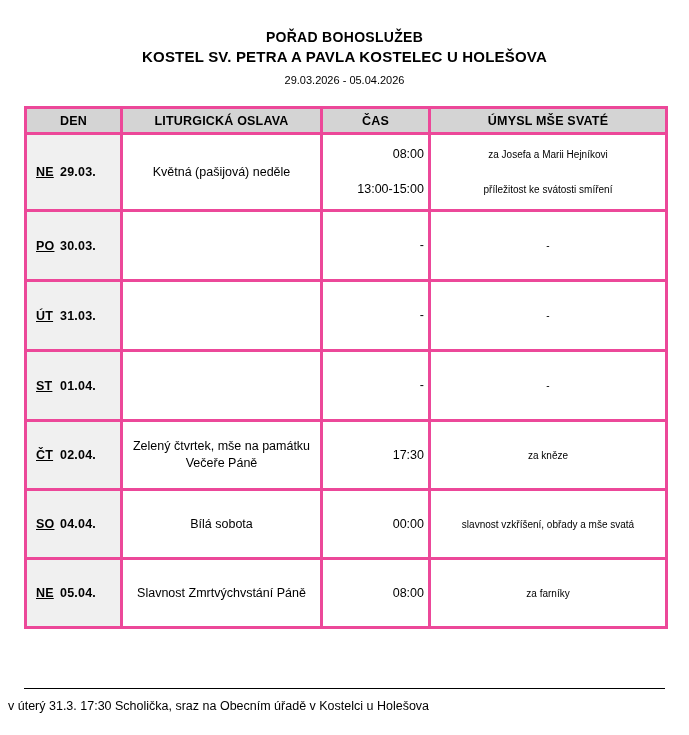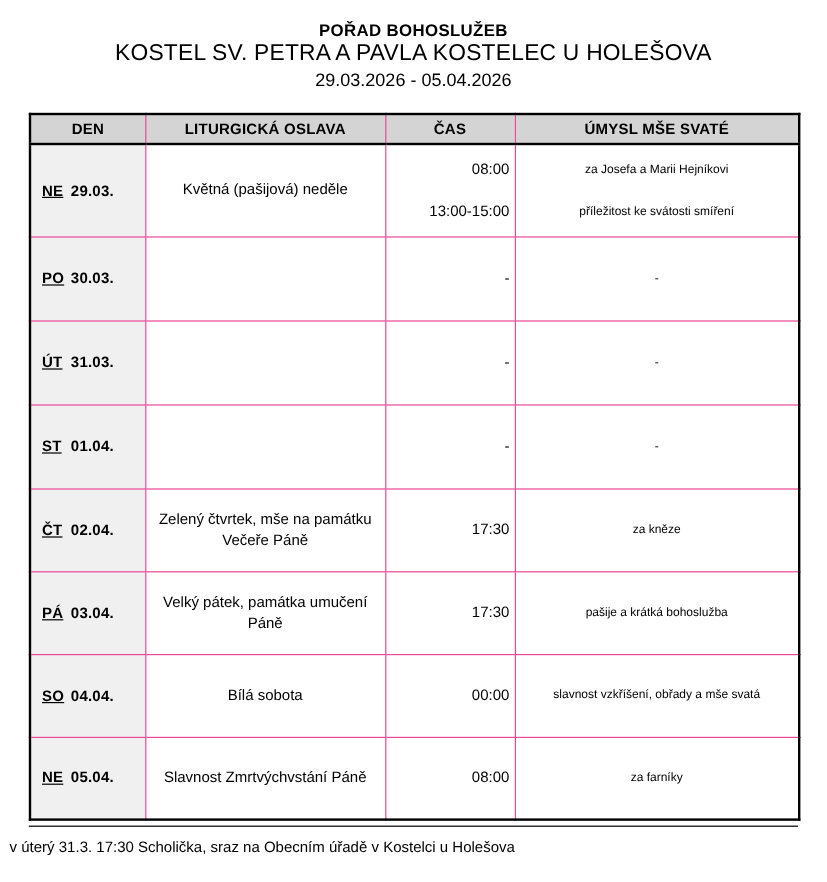--- a/index.html
+++ b/index.html
@@ -15,51 +15,51 @@
     overflow: hidden;
   }
   .page {
     position: relative;
     width: 689px;
     height: 735px;
     box-sizing: border-box;
   }
   .header {
     text-align: center;
-    padding-top: 16px;
+    padding-top: 28px;
   }
   .header .line1 {
     font-size: 14px;
     font-weight: bold;
     letter-spacing: 0.3px;
     line-height: 19px;
   }
   .header .line2 {
-    font-size: 19px;
-    font-weight: normal;
+    font-size: 15px;
+    font-weight: bold;
     letter-spacing: 0.2px;
     line-height: 20px;
   }
   .header .line3 {
-    font-size: 15px;
+    font-size: 11px;
     font-weight: normal;
     line-height: 18px;
     padding-top: 4px;
   }
   .table-wrap {
     margin: 17px 24px 0 24px;
   }
   table.schedule {
     width: 641px;
     border-collapse: collapse;
     table-layout: fixed;
     border: 2px solid #000;
   }
   table.schedule th, table.schedule td {
-    border: 1px solid #ec4899;
+    border: 3px solid #ec4899;
     vertical-align: middle;
   }
   table.schedule thead th {
     background: #d4d4d4;
     font-size: 12.5px;
     font-weight: bold;
     text-align: center;
     height: 21px;
     padding: 1px 2px;
     letter-spacing: 0.2px;
@@ -192,28 +192,20 @@
 
         <tr style="height:69px;">
           <td class="day">
             <span class="dow">ČT</span><span class="dt">02.04.</span>
           </td>
           <td class="litur">Zelený čtvrtek, mše na památku Večeře Páně</td>
           <td class="time">17:30</td>
           <td class="intent">za kněze</td>
         </tr>
 
-        <tr style="height:69px;">
-          <td class="day">
-            <span class="dow">PÁ</span><span class="dt">03.04.</span>
-          </td>
-          <td class="litur">Velký pátek, památka umučení Páně</td>
-          <td class="time">17:30</td>
-          <td class="intent">pašije a krátká bohoslužba</td>
-        </tr>
 
         <tr style="height:69px;">
           <td class="day">
             <span class="dow">SO</span><span class="dt">04.04.</span>
           </td>
           <td class="litur">Bílá sobota</td>
           <td class="time">00:00</td>
           <td class="intent">slavnost vzkříšení, obřady a mše svatá</td>
         </tr>
 

